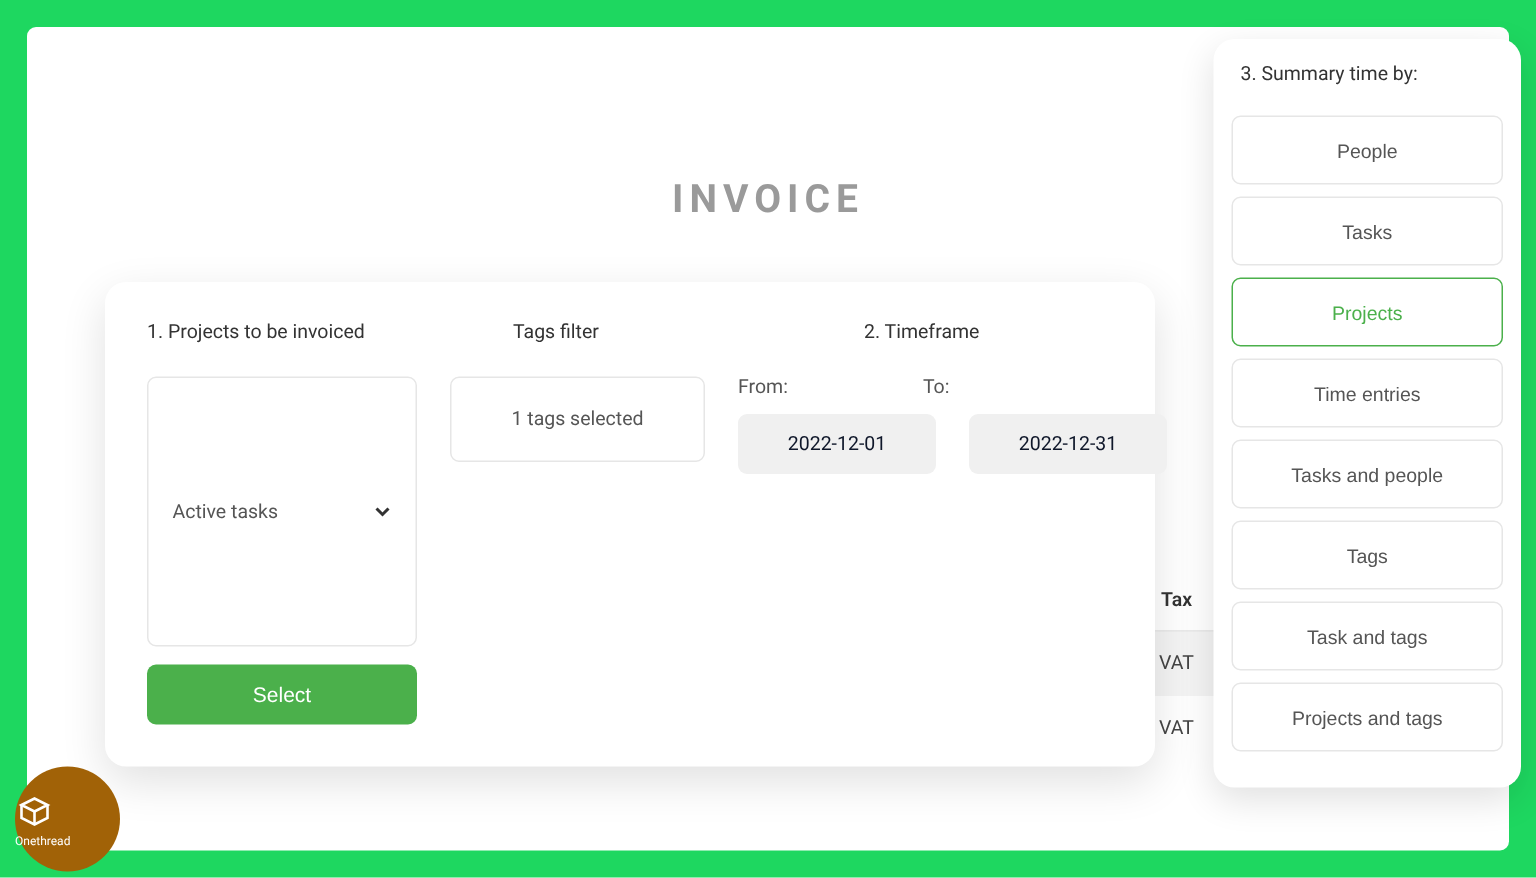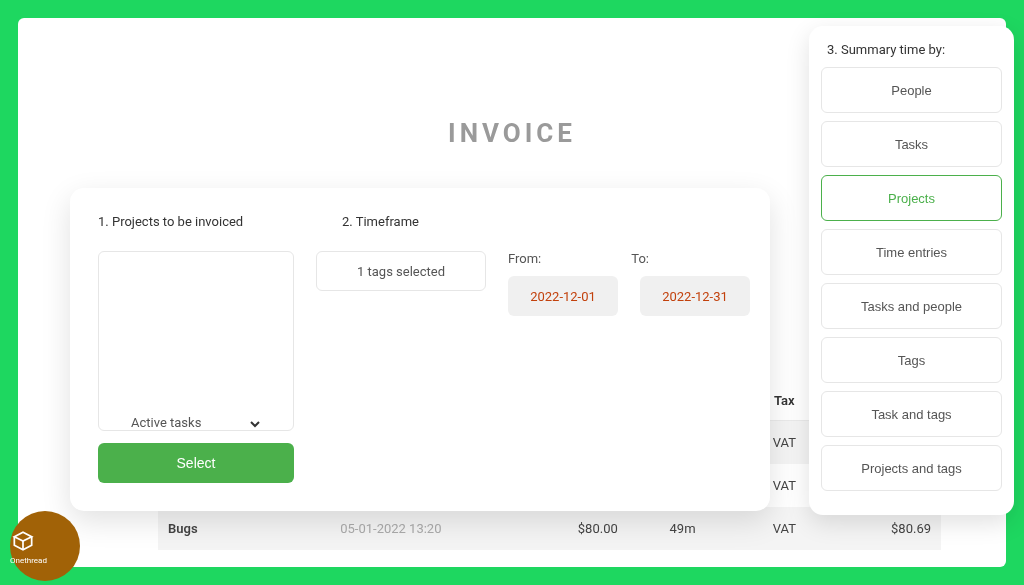--- a/index.html
+++ b/index.html
@@ -5,57 +5,60 @@
 *{margin:0;padding:0;box-sizing:border-box}
 body{font-family:-apple-system,BlinkMacSystemFont,"Segoe UI",Roboto,Arial,sans-serif;background:#1ed760;width:1024px;height:585px;overflow:hidden;position:relative}
 .canvas{position:absolute;inset:18px;background:#fff;border-radius:6px}
 .invoice-title{text-align:center;font-size:26px;font-weight:700;color:#9a9a9a;letter-spacing:4px;margin-top:100px}
 .filter-panel{position:absolute;top:170px;left:52px;width:700px;background:#fff;border-radius:14px;box-shadow:0 10px 30px rgba(0,0,0,.12);padding:26px 28px 28px;z-index:5}
 .filter-row{display:flex;gap:64px;margin-bottom:22px}
 .filter-label{font-size:13px;color:#333}
 .col1{flex:0 0 180px}
 .col2{flex:0 0 170px}
 .col3{flex:1;display:flex;gap:50px}
-.dropdown{flex:0 0 180px;height:40px;border:1px solid #e6e6e6;border-radius:6px;display:flex;align-items:flex-end;justify-content:space-between;padding:0 32px;font-size:13px;color:#555;cursor:pointer}
+.dropdown{flex:0 0 180px;height:40px;border:1px solid #e6e6e6;border-radius:6px;display:flex;align-items:center;justify-content:space-between;padding:0 16px;font-size:13px;color:#555;cursor:pointer}
 .dropdown svg{width:12px;height:12px;stroke:#333;stroke-width:2;fill:none}
-.tags-btn{flex:0 0 170px;height:40px;border:1px solid #e6e6e6;border-radius:6px;display:flex;align-items:center;justify-content:center;font-size:13px;color:#555;cursor:pointer}
+.tags-btn{flex:0 0 170px;height:57px;border:1px solid #e6e6e6;border-radius:6px;display:flex;align-items:center;justify-content:center;font-size:13px;color:#555;cursor:pointer}
 .date-label{font-size:13px;color:#555}
-.select-btn{width:196px;height:40px;background:#4bb04b;color:#fff;border:none;border-radius:6px;font-size:14px;margin-top:12px;cursor:pointer}
-.date-box{width:110px;height:40px;background:#f0f0f0;border-radius:6px;display:flex;align-items:center;justify-content:center;font-size:13px;color:#c2410c;cursor:pointer}
+.select-btn{width:180px;height:40px;background:#4bb04b;color:#fff;border:none;border-radius:6px;font-size:14px;margin-top:12px;cursor:pointer}
+.date-box{width:132px;height:40px;background:#f0f0f0;border-radius:6px;display:flex;align-items:center;justify-content:center;font-size:13px;color:#0f172a;cursor:pointer}
 .table-area{position:absolute;top:335px;left:140px;right:65px}
 .table-title{font-size:14px;font-weight:700;color:#333;margin-bottom:12px;margin-left:8px}
 .table{width:100%;border-collapse:collapse}
 .table th{text-align:left;font-size:13px;font-weight:600;color:#333;padding:12px 10px;border-bottom:1px solid #eaeaea}
 .table th.r{text-align:right}
 .table th.c{text-align:center}
 .table td{font-size:13px;padding:14px 10px;color:#333}
 .table tr.striped{background:#f4f4f4}
 .table td.type{font-weight:600;color:#444}
 .table td.desc{color:#aaa}
 .table td.r{text-align:right;color:#444}
 .table td.c{text-align:center;color:#444}
 .summary-panel{position:absolute;top:26px;right:10px;width:205px;background:#fff;border-radius:14px;box-shadow:0 8px 24px rgba(0,0,0,.12);padding:16px 12px;z-index:10}
-.summary-title{font-size:13px;color:#333;margin-bottom:10px;margin-left:6px}
+.summary-title{font-size:13px;color:#333;margin-bottom:20px;margin-left:6px}
 .summary-btn{width:100%;height:46px;border:1px solid #e6e6e6;border-radius:6px;background:#fff;font-size:13px;color:#555;margin-bottom:8px;cursor:pointer}
 .summary-btn.active{border-color:#4bb04b;color:#4bb04b}
 .logo-badge{position:absolute;bottom:4px;left:10px;width:70px;height:70px;border-radius:50%;background:#a16207;z-index:20;display:flex;flex-direction:column;align-items:flex-start;justify-content:center;color:#fff}
 .logo-badge svg{width:26px;height:26px;stroke:#fff;fill:none;stroke-width:1.6;margin-bottom:2px}
 .logo-badge span{font-size:8px}
 .bottom-controls{display:flex;gap:22px;align-items:flex-start}
 </style>
 </head>
 <body>
 
 <div class="canvas">
   <div class="invoice-title">INVOICE</div>
 
   <div class="filter-panel">
     <div class="filter-row">
       <div class="col1">
           <div class="filter-label">1. Projects to be invoiced</div>
+        </div>
+      <div class="col2">
+          <div class="filter-label">Tags filter</div>
         </div>
       <div class="col3">
         <div class="filter-label">2. Timeframe</div>
       </div>
     </div>
     <div class="bottom-controls">
       <div style="display:flex;flex-direction:column">
         <div class="dropdown">
           <span>Active tasks</span>
           <svg viewBox="0 0 12 12">
@@ -103,28 +106,20 @@
   <td class="r"></td>
           </tr>
           <tr>
             <td class="type">Training</td>
   <td class="desc">05-01-2022  10:40</td>
   <td class="r">$80.00</td>
   <td class="c">2h  37m</td>
   <td class="c">VAT</td>
   <td class="r">$257.81</td>
           </tr>
-          <tr class="striped">
-            <td class="type">Bugs</td>
-  <td class="desc">05-01-2022  13:20</td>
-  <td class="r">$80.00</td>
-  <td class="c">49m</td>
-  <td class="c">VAT</td>
-  <td class="r">$80.69</td>
-          </tr>
         </tbody>
     </table>
   </div>
 </div>
 
 <div class="summary-panel">
   <div class="summary-title">3. Summary time by:</div>
   <div id="summary-list"><button class="summary-btn">People</button><button class="summary-btn">Tasks</button><button class="summary-btn active">Projects</button><button class="summary-btn">Time entries</button><button class="summary-btn">Tasks and people</button><button class="summary-btn">Tags</button><button class="summary-btn">Task and tags</button><button class="summary-btn">Projects and tags</button></div>
 </div>
 

